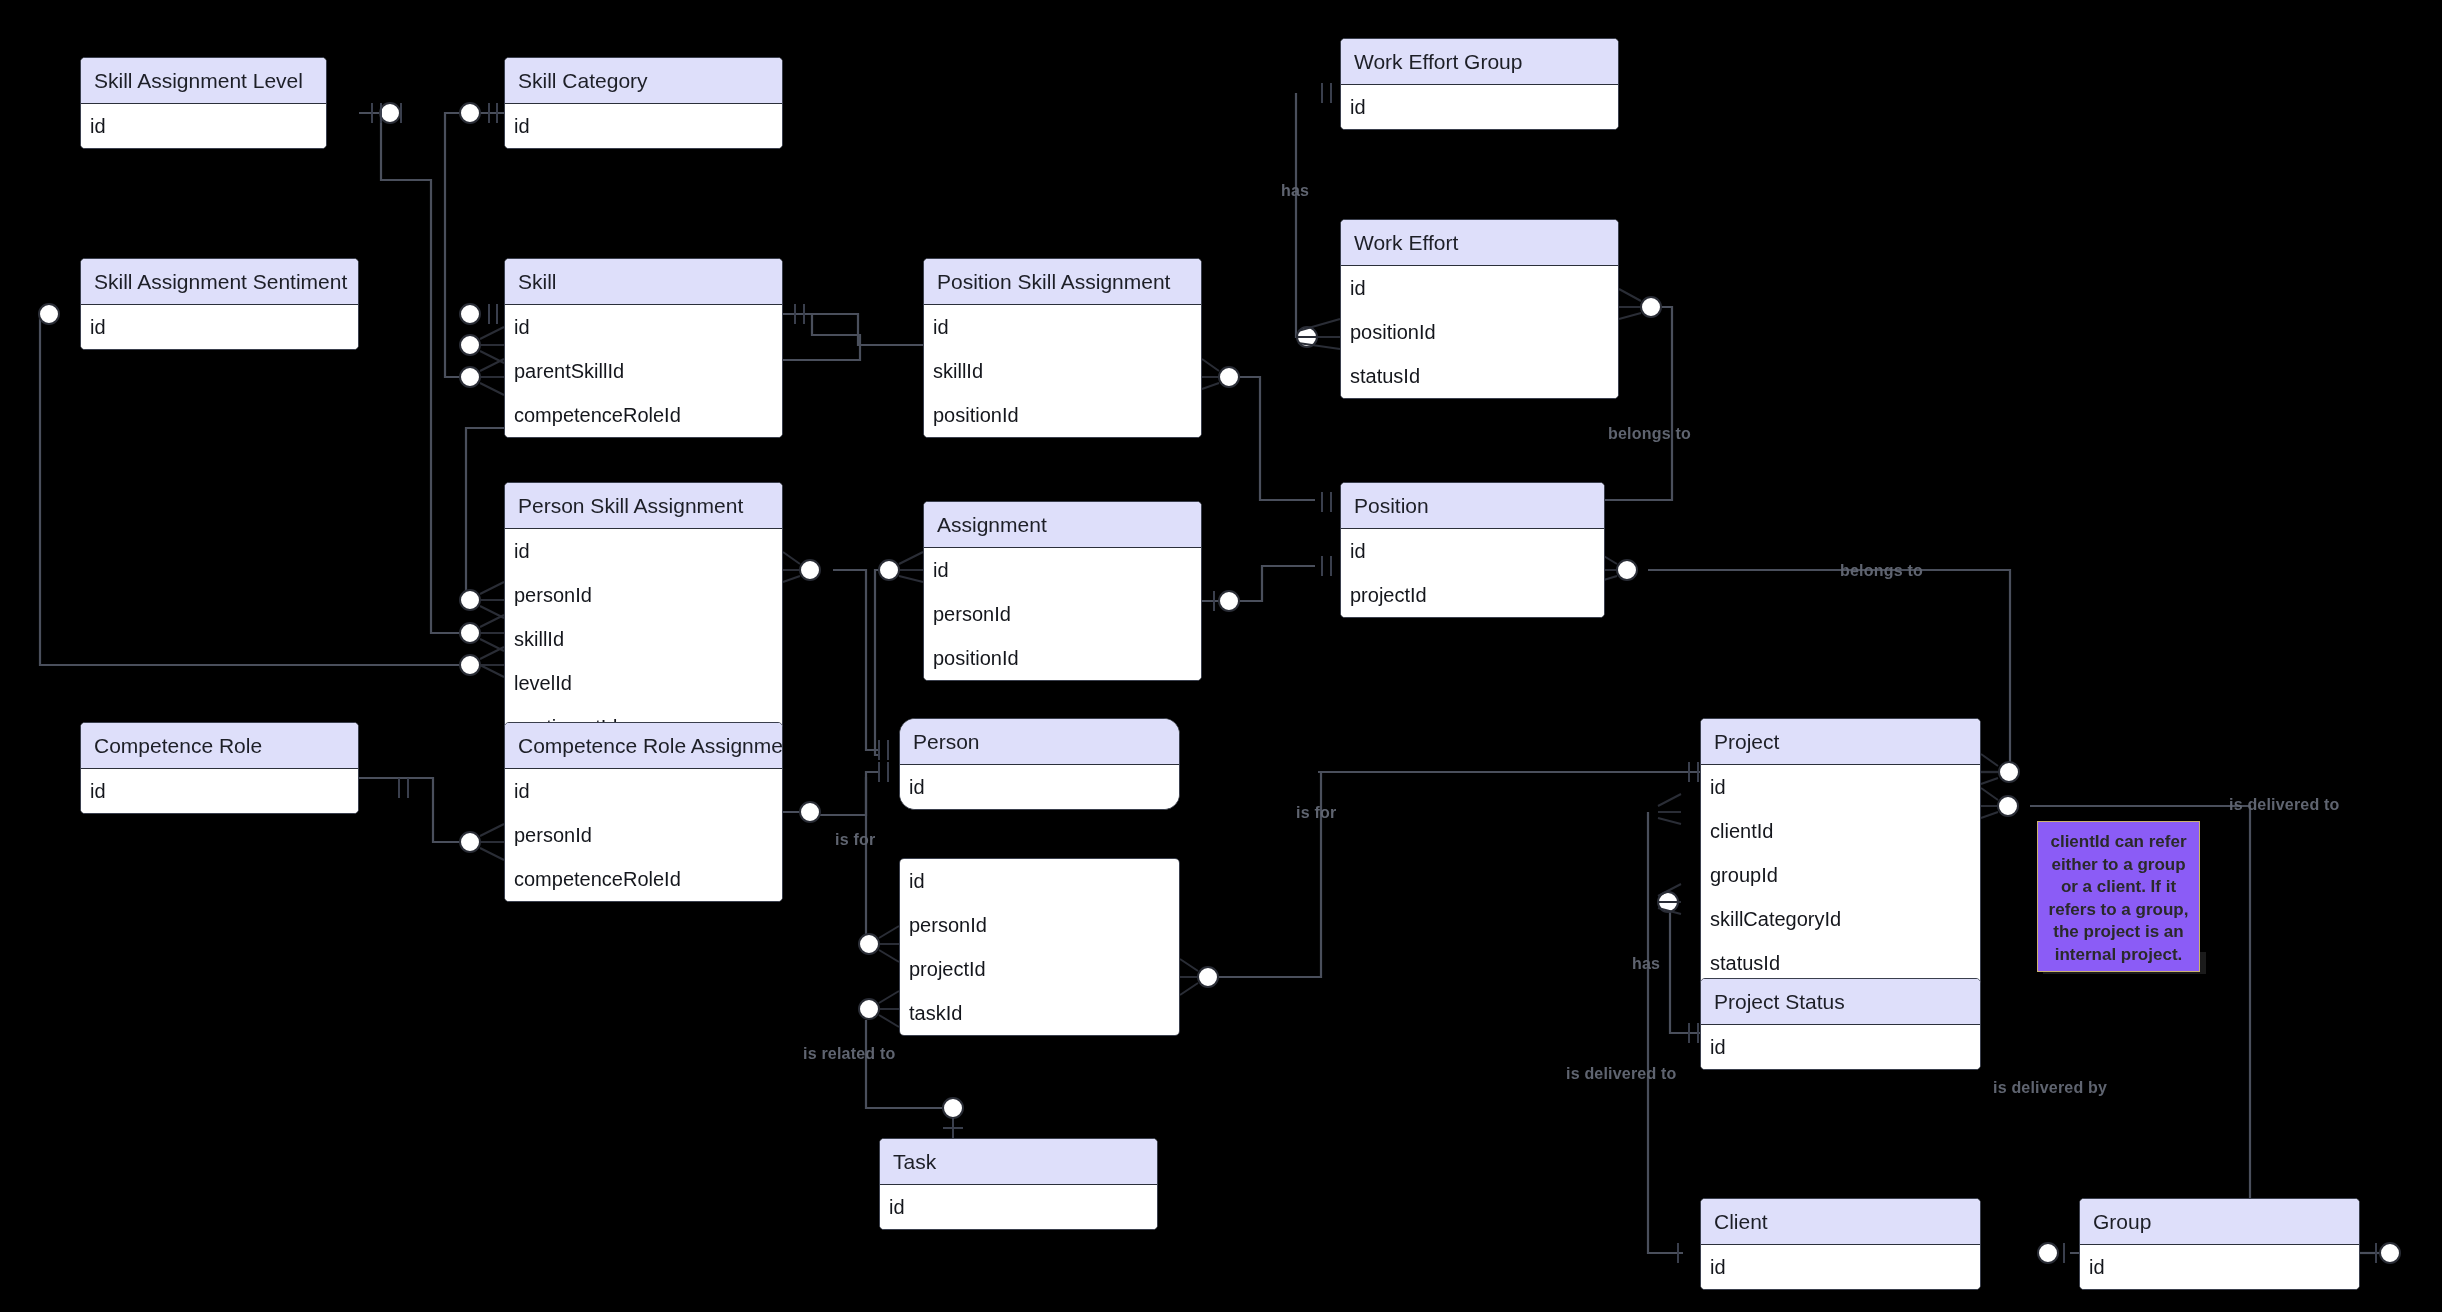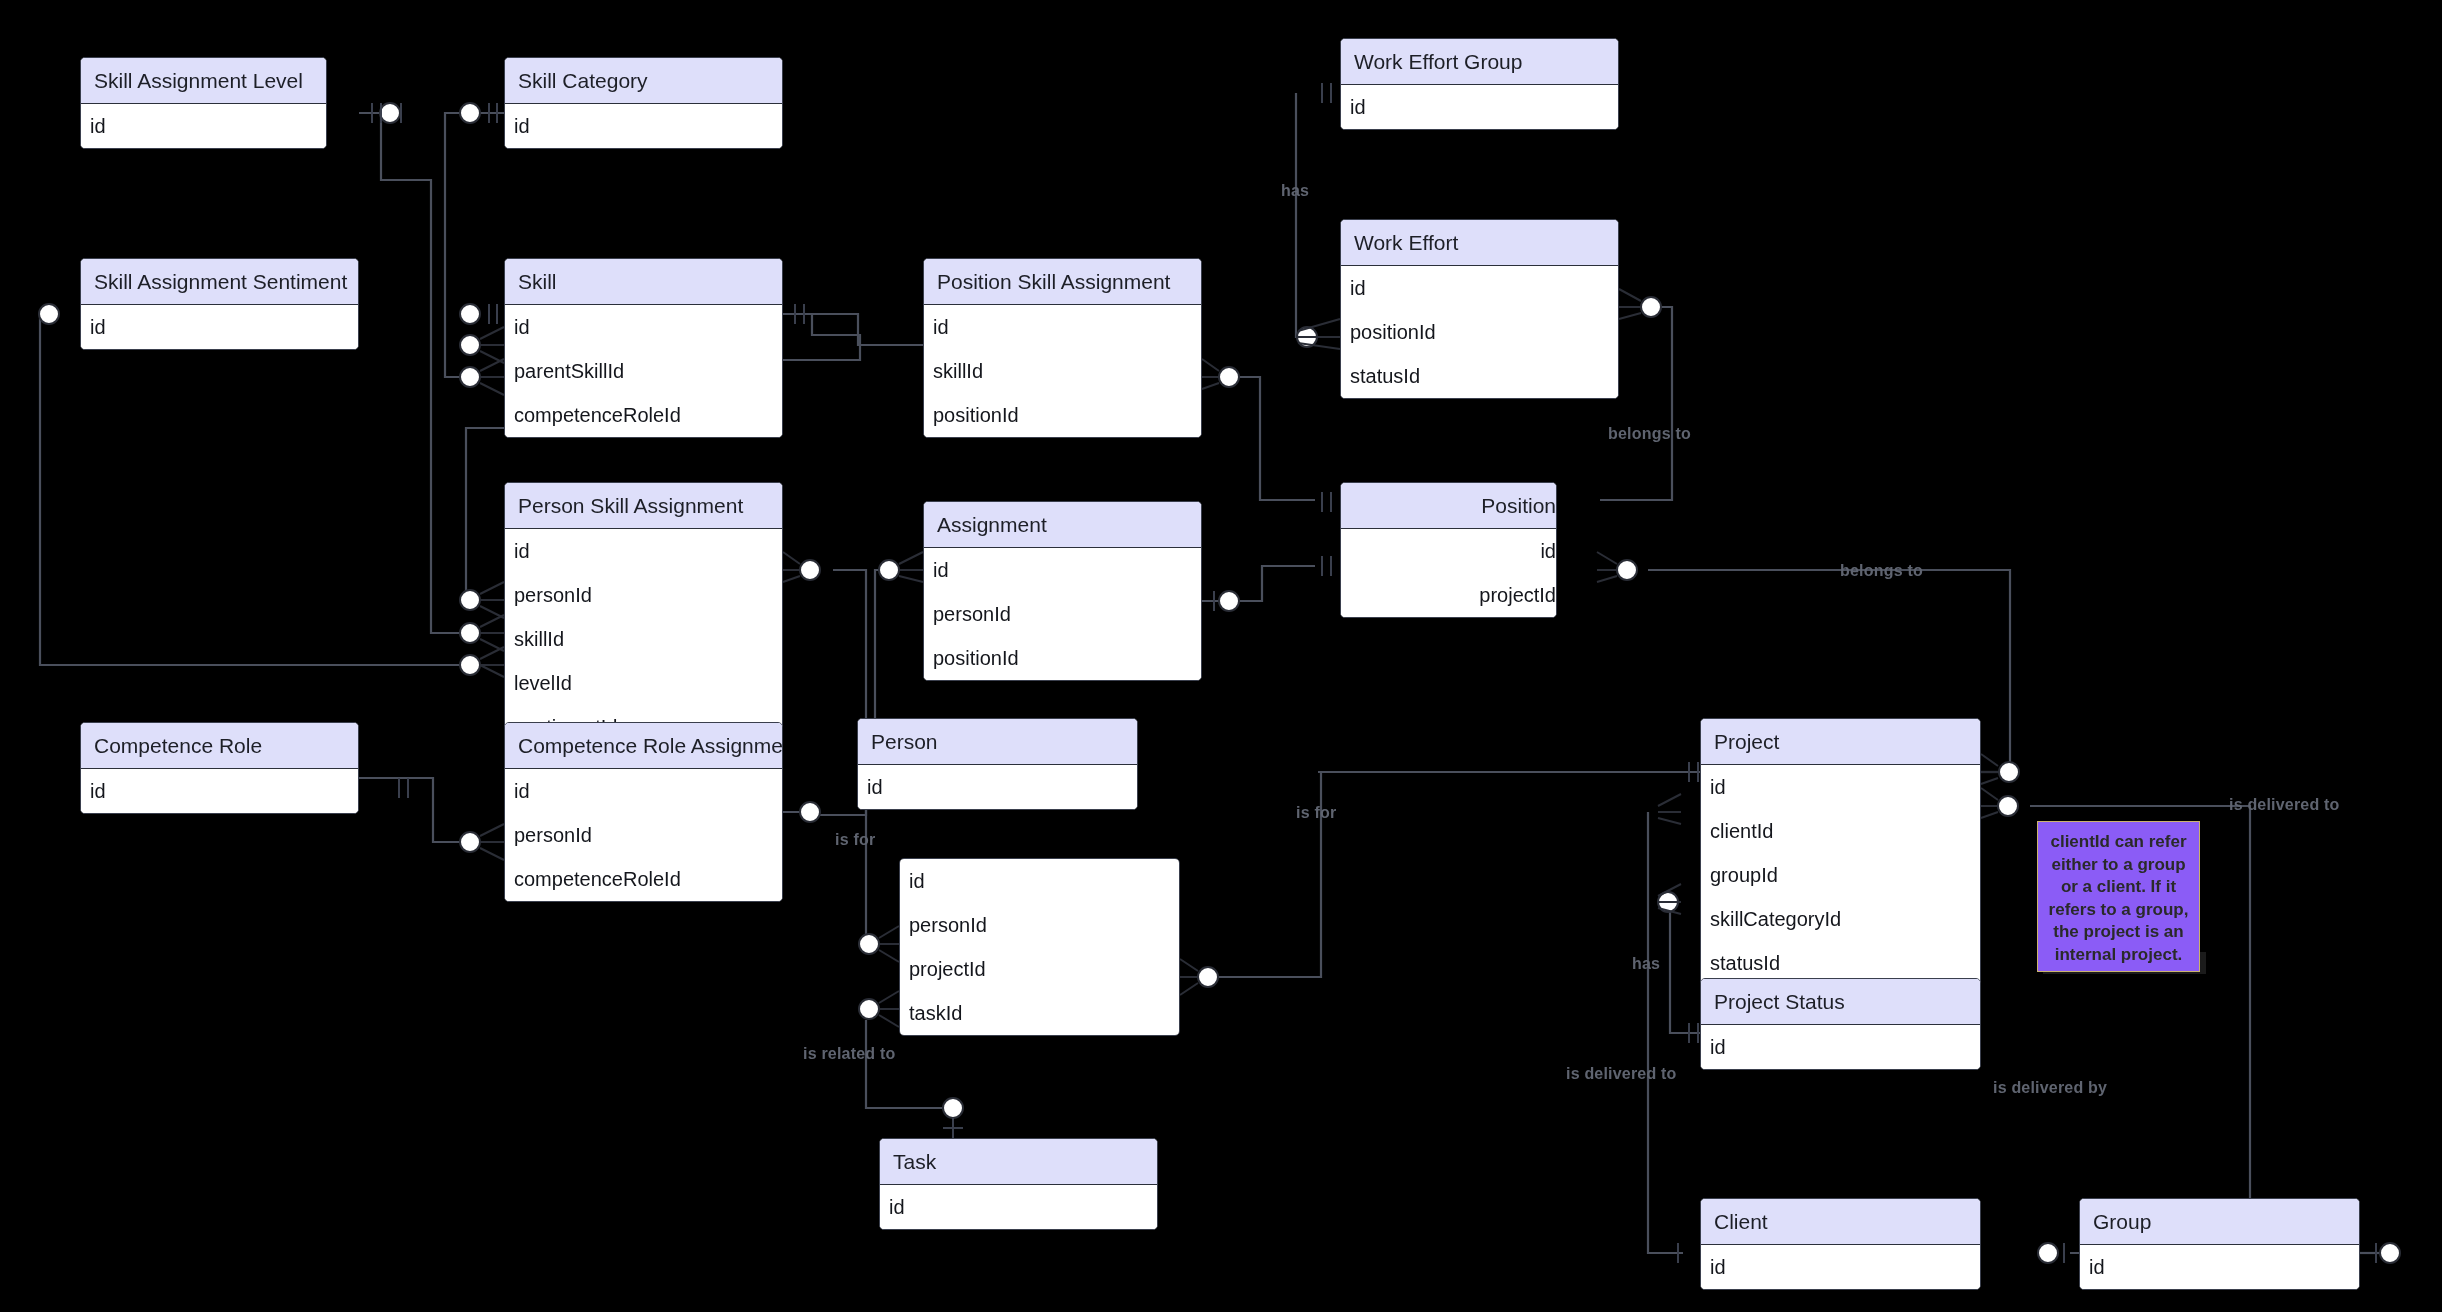--- a/index.html
+++ b/index.html
@@ -221,21 +221,21 @@
         </div>
       </div>
       <div class="entity" style="left: 923px; top: 482px; width: 279px; margin-top: 19px;">
         <div class="ent-title">Assignment</div>
         <div class="ent-attrs">
           <div class="attr">id</div>
           <div class="attr">personId</div>
           <div class="attr">positionId</div>
         </div>
       </div>
-      <div class="entity" style="left: 1340px; top: 482px; width: 217px; text-align: right;">
+      <div class="entity" style="left: 1340px; top: 482px; width: 265px;">
         <div class="ent-title">Position</div>
         <div class="ent-attrs">
           <div class="attr">id</div>
           <div class="attr">projectId</div>
         </div>
       </div>
       <div class="entity" style="left: 1700px; top: 718px; width: 281px;">
         <div class="ent-title">Project</div>
         <div class="ent-attrs">
           <div class="attr">id</div>
@@ -252,21 +252,21 @@
         </div>
       </div>
       <div class="entity" style="left: 504px; top: 722px; width: 279px;">
         <div class="ent-title">Competence Role Assignment</div>
         <div class="ent-attrs">
           <div class="attr">id</div>
           <div class="attr">personId</div>
           <div class="attr">competenceRoleId</div>
         </div>
       </div>
-      <div class="entity" style="left: 857px; top: 718px; width: 281px;">
+      <div class="entity" style="left: 899px; top: 718px; width: 281px; border-radius: 16px;">
         <div class="ent-title">Person</div>
         <div class="ent-attrs">
           <div class="attr">id</div>
         </div>
       </div>
       <div class="entity" style="left: 899px; top: 858px; width: 281px;">
         <div class="ent-attrs">
           <div class="attr">id</div>
           <div class="attr">personId</div>
           <div class="attr">projectId</div>

